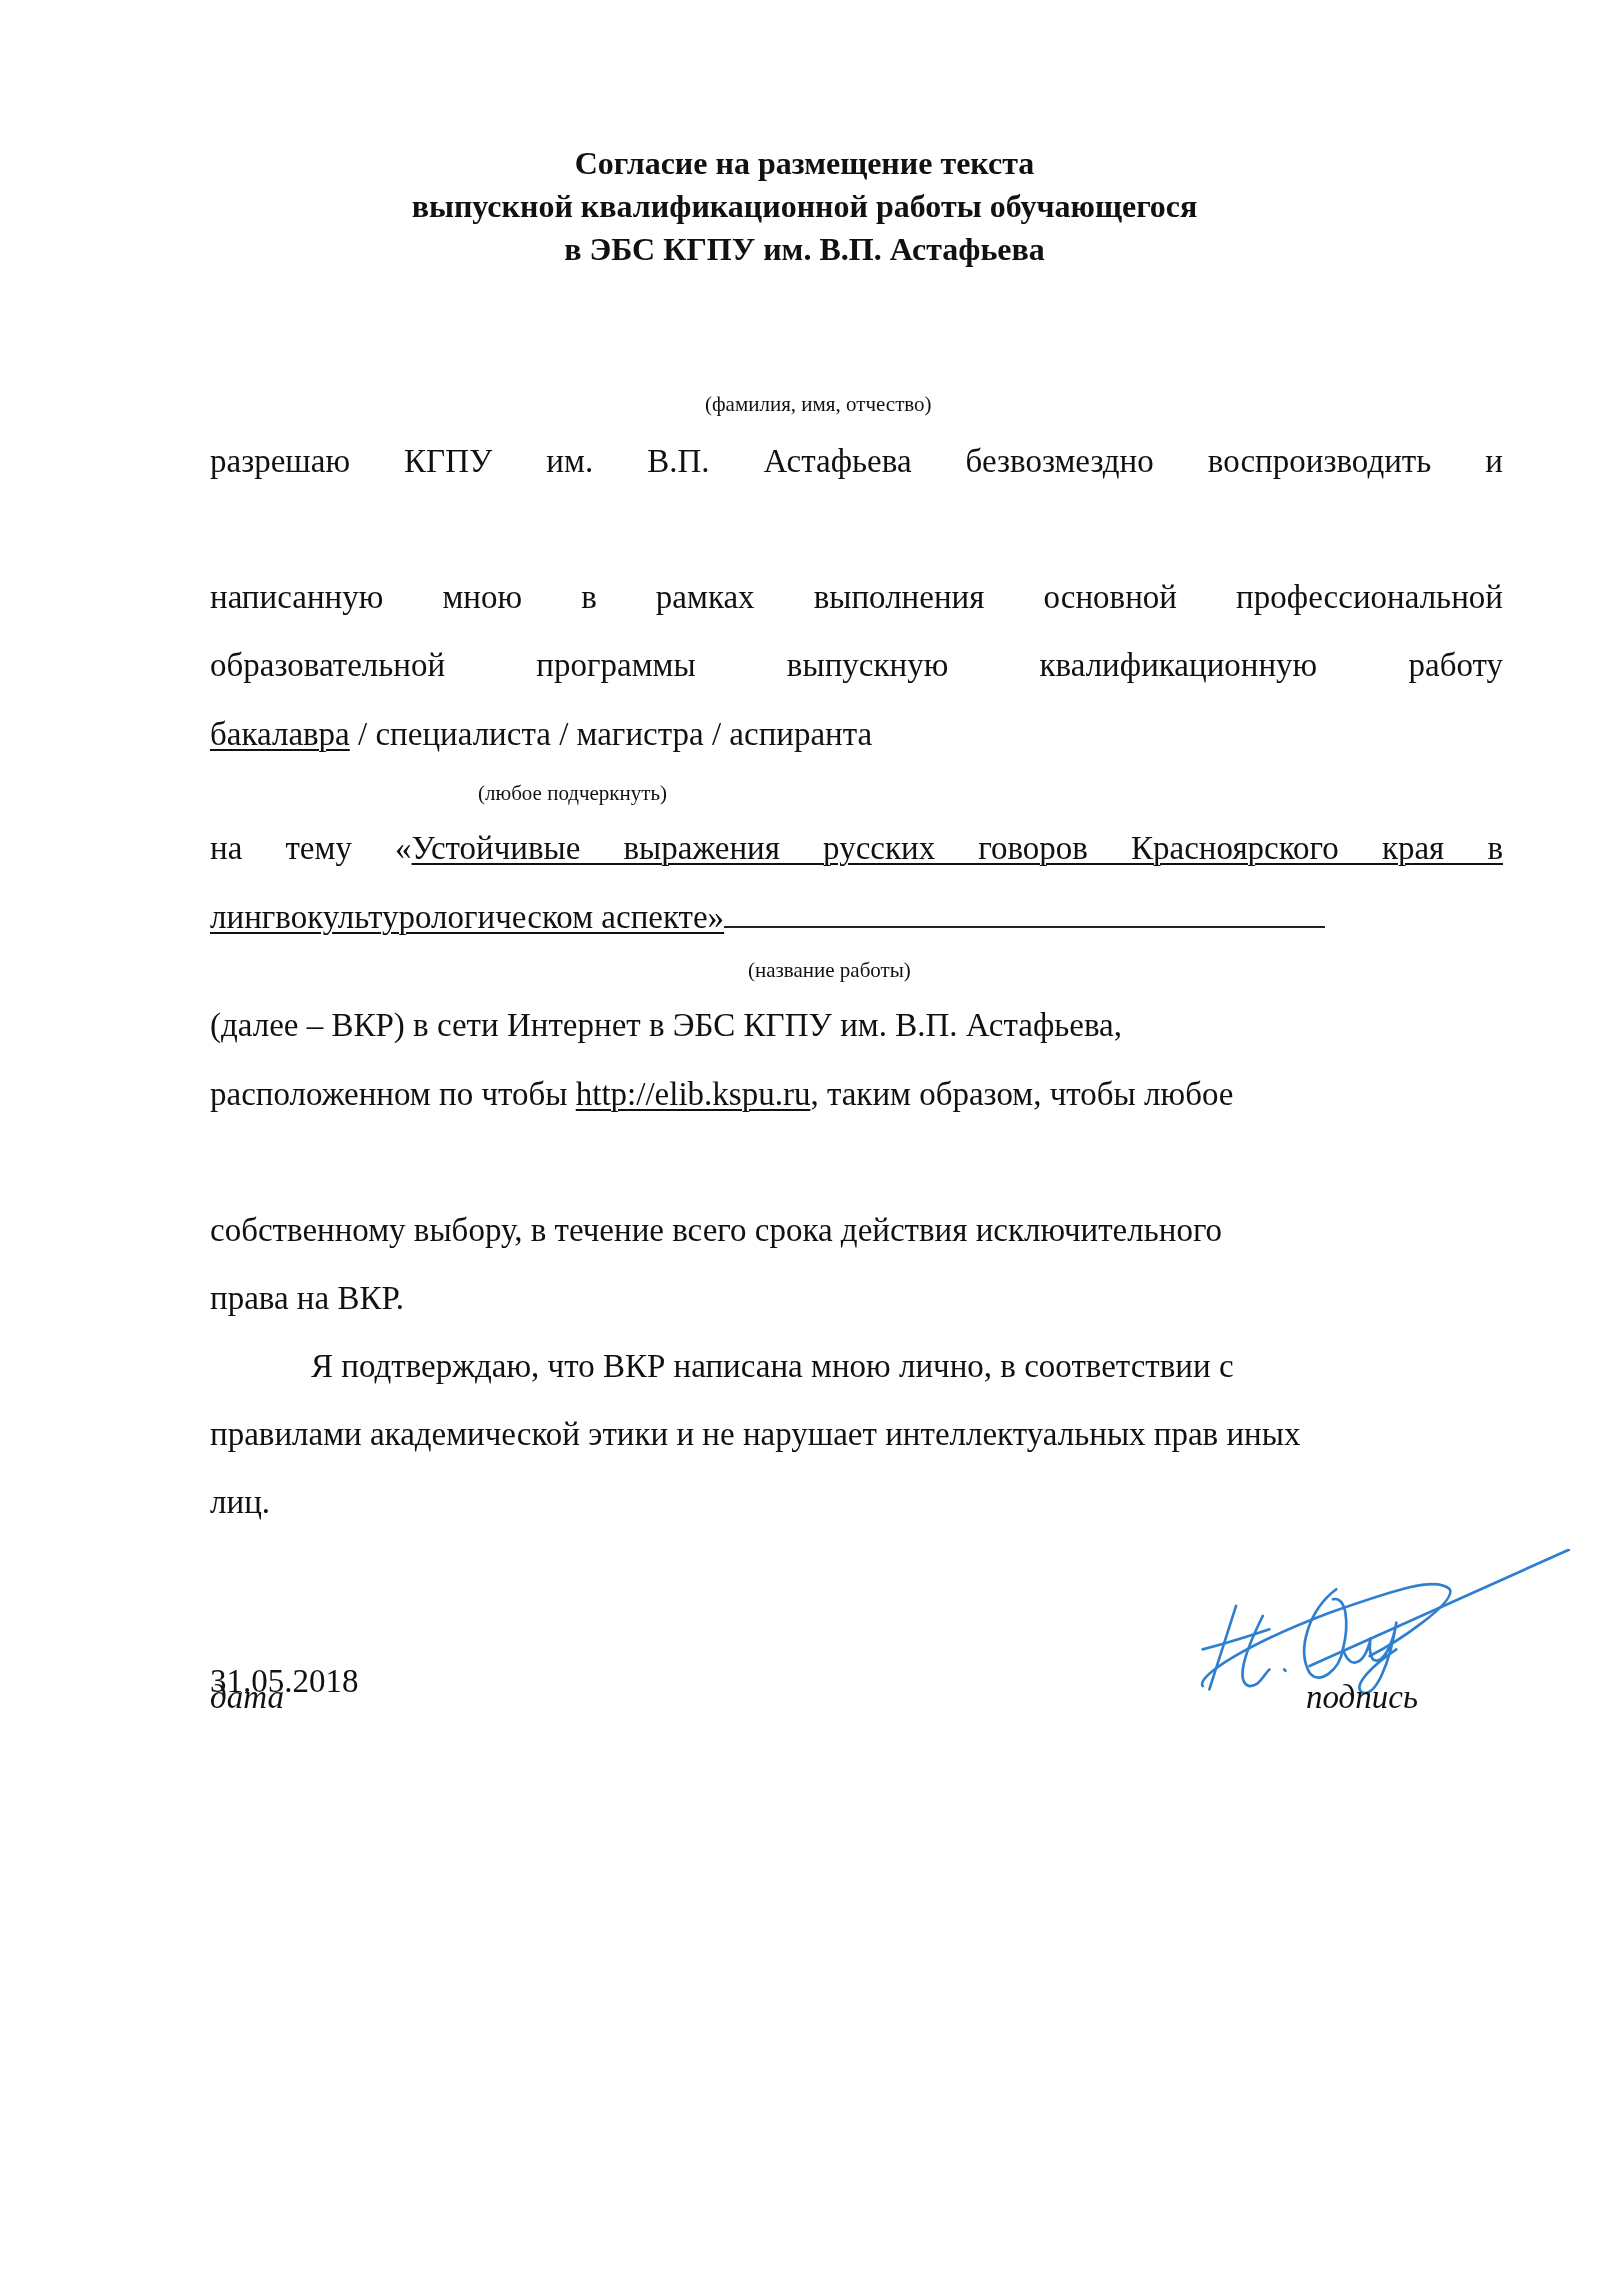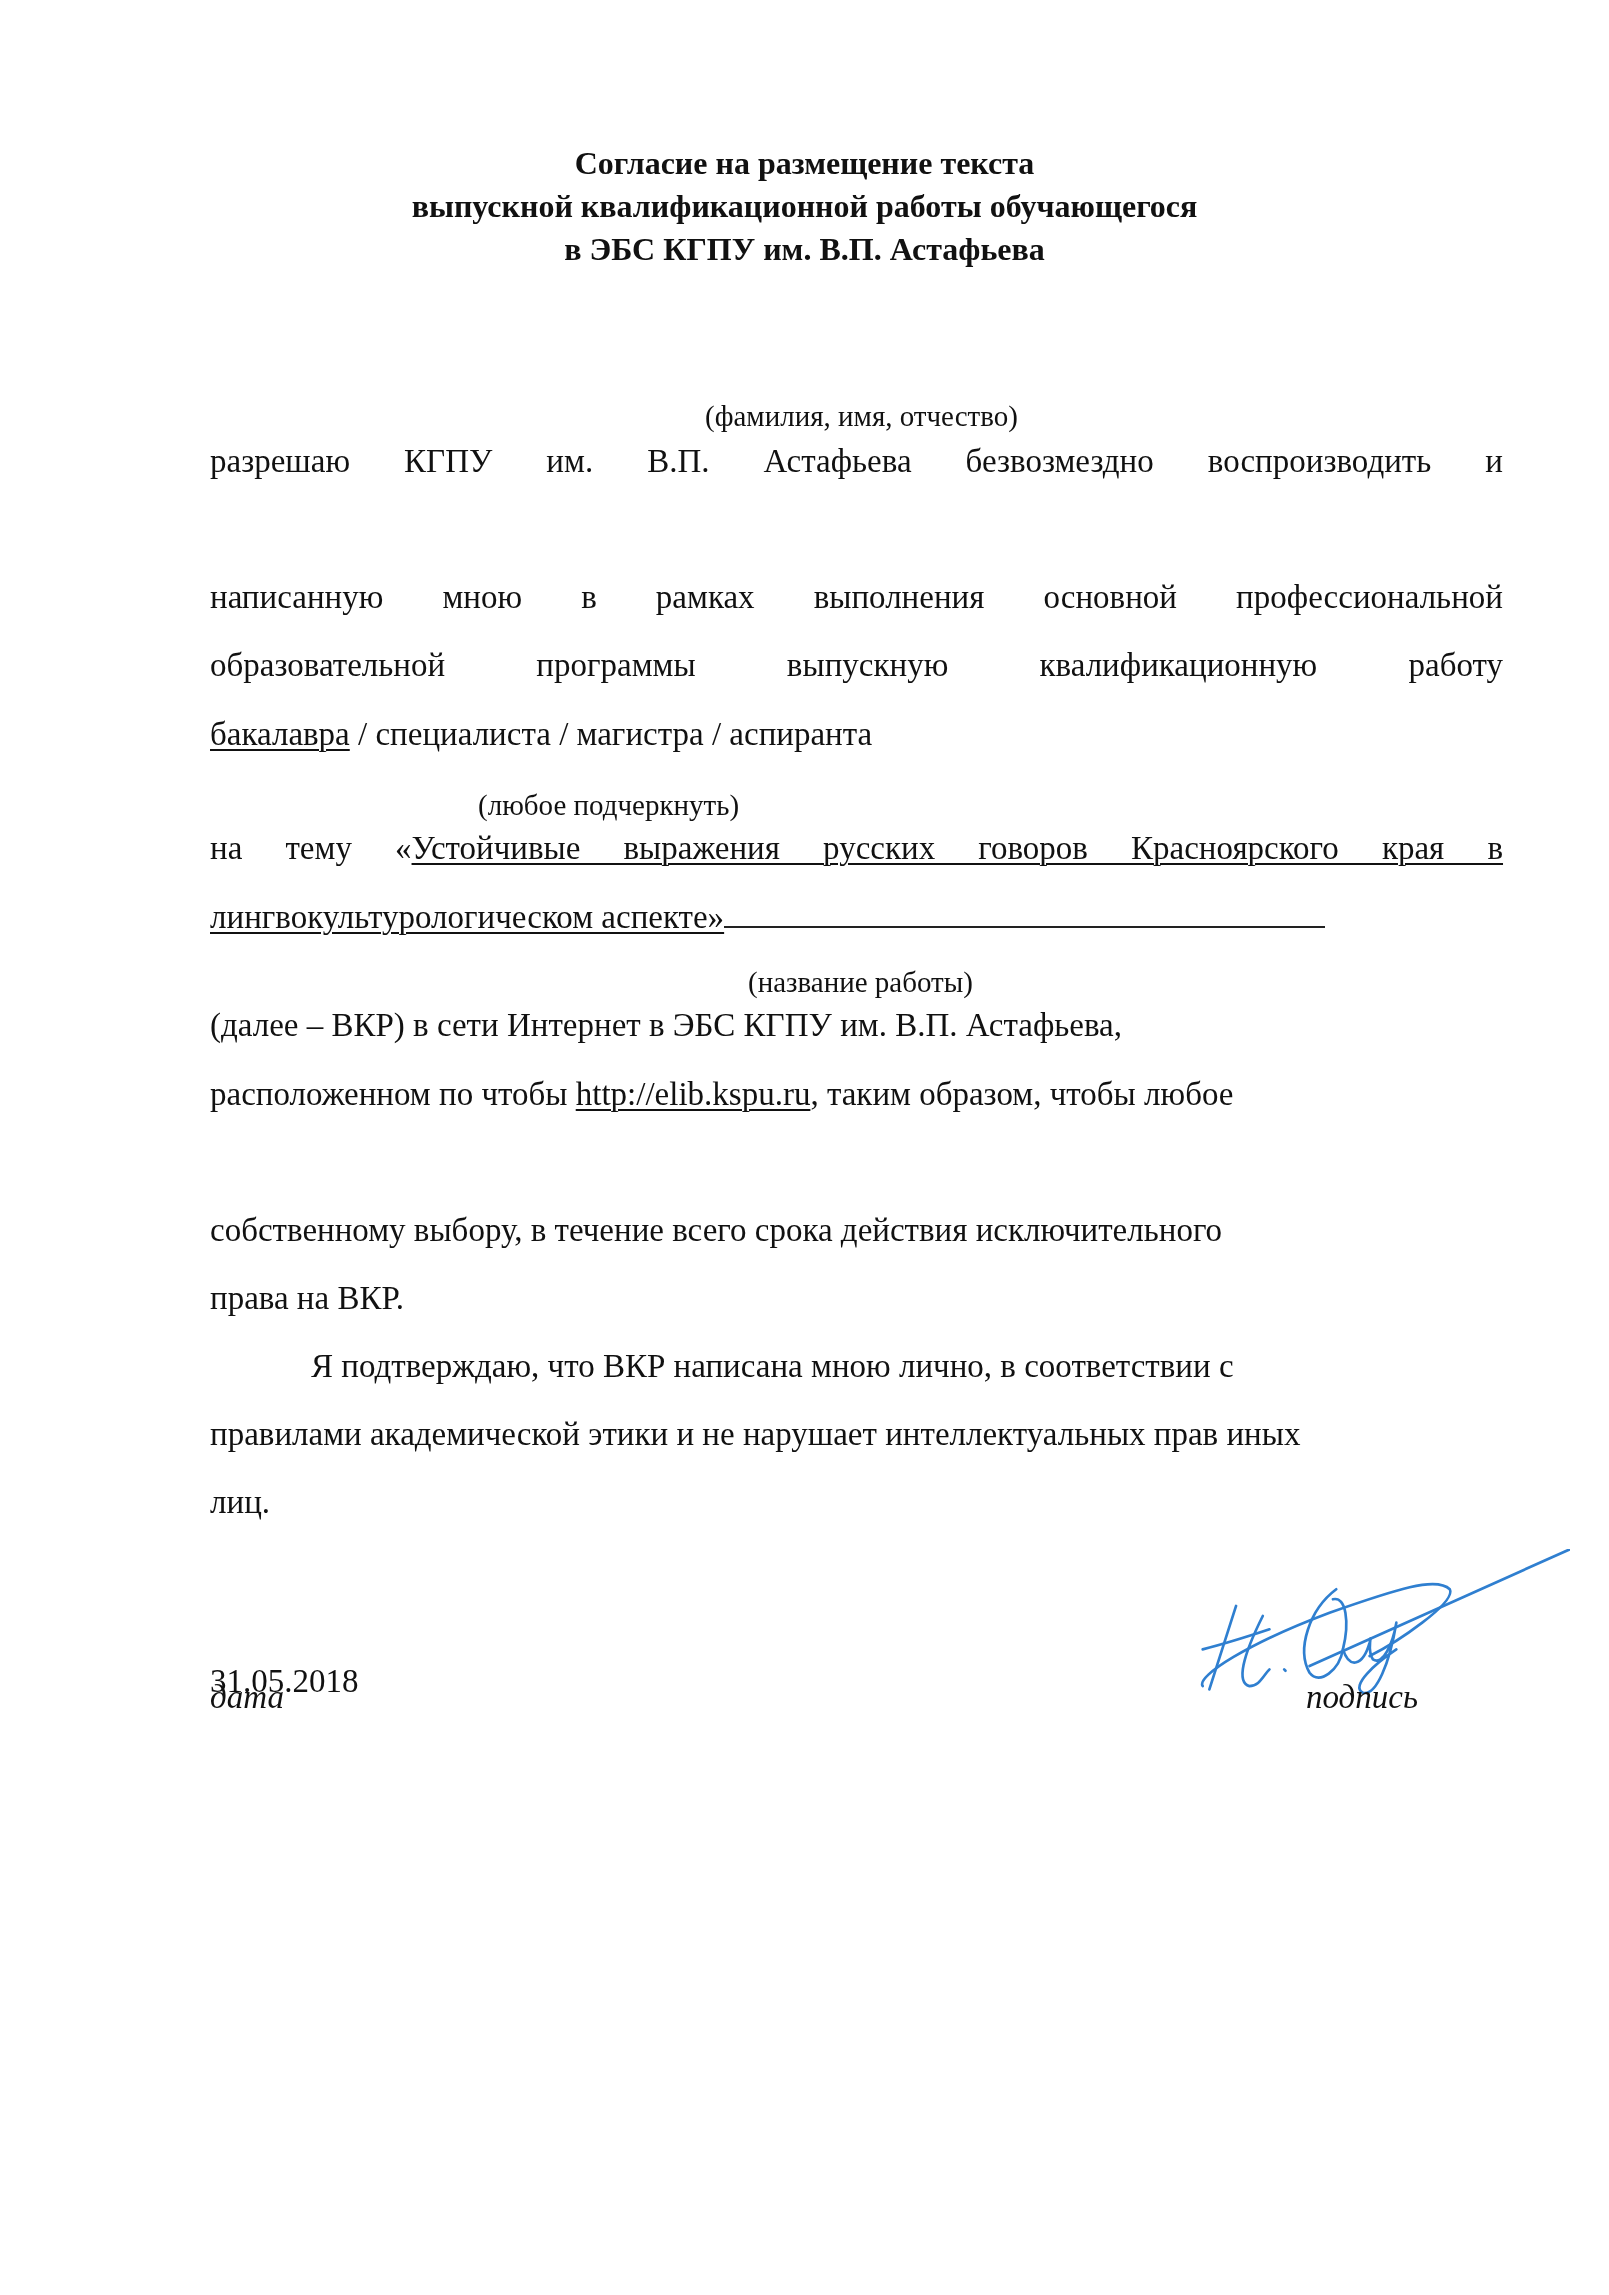--- a/index.html
+++ b/index.html
@@ -13,21 +13,21 @@
       position: absolute; left: 0; width: 1609px; top: 142px;
       text-align: center; font-weight: bold; font-size: 32px; line-height: 43px;
     }
     .title div { white-space: nowrap; }
     .line {
       position: absolute; left: 210px; width: 1293px;
       font-size: 33px; line-height: 40px; white-space: nowrap;
     }
     .justify { text-align: justify; text-align-last: justify; }
     .caption {
-      position: absolute; font-size: 29px; line-height: 27px; white-space: nowrap; margin-top: 12px;
+      position: absolute; font-size: 21px; line-height: 27px; white-space: nowrap;
     }
     .u { text-decoration: underline; text-decoration-thickness: 2px; text-underline-offset: 4px; }
     .blank { display: inline-block; border-bottom: 2px solid #222; height: 1.3px; vertical-align: baseline; }
     .italic { font-style: italic; }
     .signature { position: absolute; left: 1196px; top: 1549px; width: 374px; height: 154px; }
   </style>
 </head>
 <body>
 
 <div class="page">

